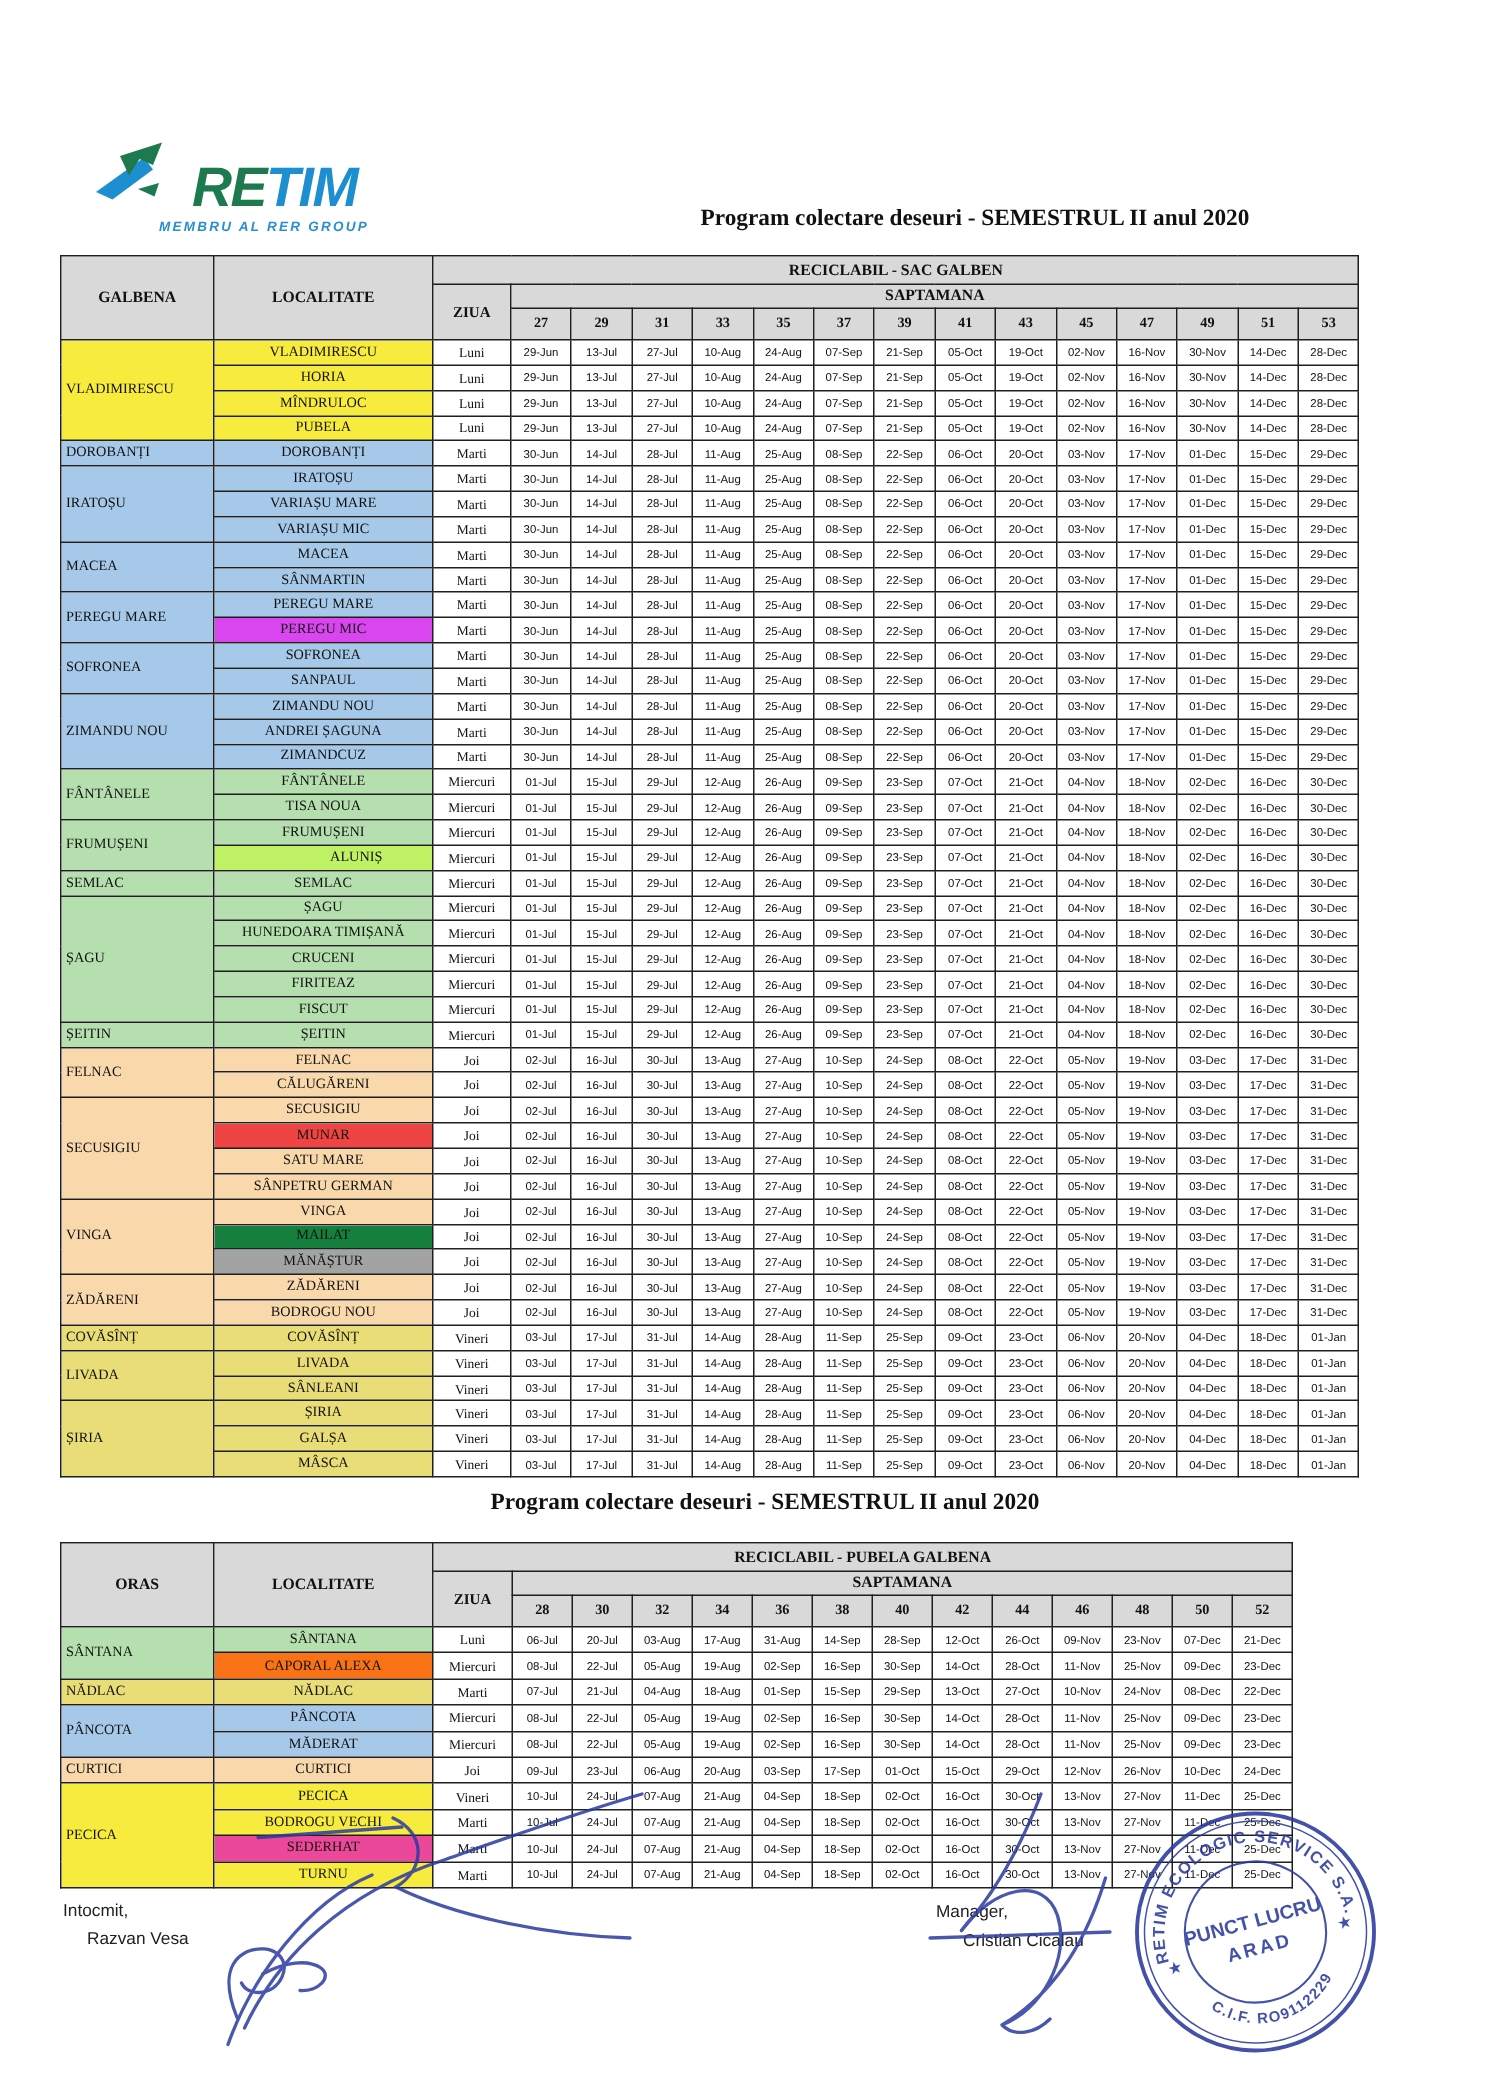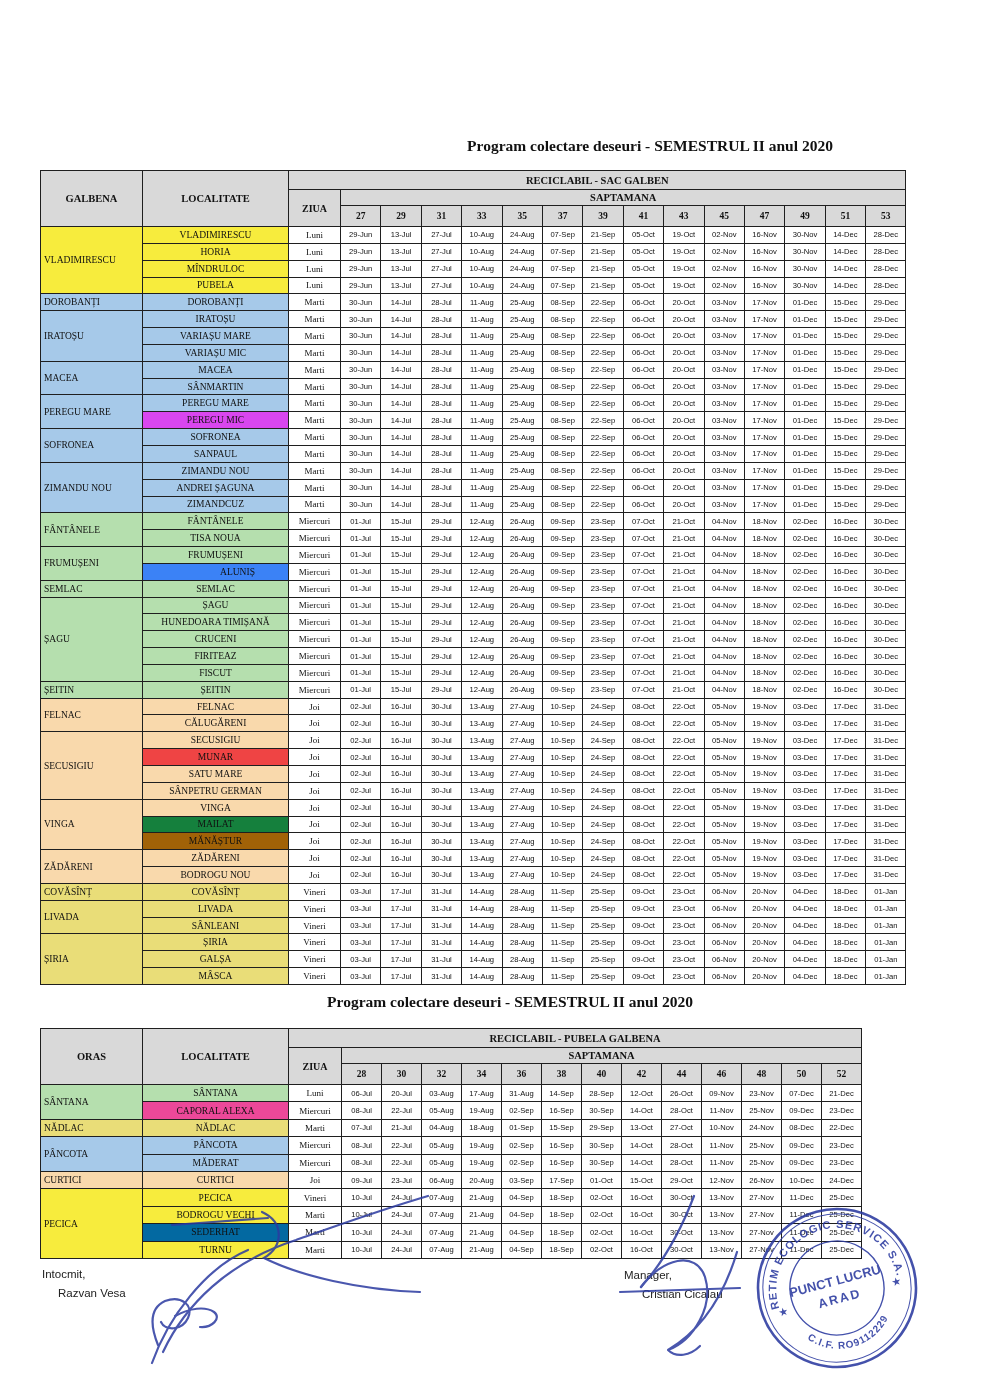--- a/index.html
+++ b/index.html
@@ -48,20 +48,33 @@
 
   
   #ink{position:absolute;left:0;top:0;width:991px;height:1400px;pointer-events:none;z-index:6;}
   #stamp{position:absolute;left:754px;top:1205px;z-index:7;opacity:0.88;}
 </style>
 </head>
 <body>
 
 <div id="page">
 
+  <div id="logo">
+    <div class="row">
+      <span>
+        <svg width="62" height="46" viewBox="0 0 62 46">
+          <path d="M2 36 L34 13 L40 21 L13 41 Z" fill="#1d8fd1"></path>
+          <path d="M18 12 L46 3 L40 18 L31 14 L24 25 Z" fill="#1d7a4f"></path>
+          <path d="M30 34 L44 30 L41 39 Z" fill="#1d7a4f"></path>
+        </svg>
+      </span>
+      <span class="word"><span class="re">RE</span><span class="tim">TIM</span></span>
+    </div>
+    <div class="tag">MEMBRU AL RER GROUP</div>
+  </div>
 
   <div id="title1" class="doc-title">Program colectare deseuri - SEMESTRUL II anul 2020</div>
   <div id="title2" class="doc-title">Program colectare deseuri - SEMESTRUL II anul 2020</div>
 
   <table id="table1">
       <colgroup>
         <col class="c-first">
         <col class="c-loc">
         <col class="c-ziua">
         <col class="c-week">
@@ -470,21 +483,21 @@
           <td class="date">23-Sep</td>
           <td class="date">07-Oct</td>
           <td class="date">21-Oct</td>
           <td class="date">04-Nov</td>
           <td class="date">18-Nov</td>
           <td class="date">02-Dec</td>
           <td class="date">16-Dec</td>
           <td class="date">30-Dec</td>
         </tr>
         <tr>
-          <td class="lname" style="background: #3b82f6; padding-left: 44px;">ALUNIȘ</td>
+          <td class="lname" style="background: #bef264; padding-left: 44px;">ALUNIȘ</td>
           <td class="day">Miercuri</td>
           <td class="date">01-Jul</td>
           <td class="date">15-Jul</td>
           <td class="date">29-Jul</td>
           <td class="date">12-Aug</td>
           <td class="date">26-Aug</td>
           <td class="date">09-Sep</td>
           <td class="date">23-Sep</td>
           <td class="date">07-Oct</td>
           <td class="date">21-Oct</td>
@@ -764,21 +777,21 @@
           <td class="date">24-Sep</td>
           <td class="date">08-Oct</td>
           <td class="date">22-Oct</td>
           <td class="date">05-Nov</td>
           <td class="date">19-Nov</td>
           <td class="date">03-Dec</td>
           <td class="date">17-Dec</td>
           <td class="date">31-Dec</td>
         </tr>
         <tr>
-          <td class="lname" style="background: #a16207;">MĂNĂȘTUR</td>
+          <td class="lname" style="background: #a3a3a3;">MĂNĂȘTUR</td>
           <td class="day">Joi</td>
           <td class="date">02-Jul</td>
           <td class="date">16-Jul</td>
           <td class="date">30-Jul</td>
           <td class="date">13-Aug</td>
           <td class="date">27-Aug</td>
           <td class="date">10-Sep</td>
           <td class="date">24-Sep</td>
           <td class="date">08-Oct</td>
           <td class="date">22-Oct</td>
@@ -996,21 +1009,21 @@
           <td class="date">14-Sep</td>
           <td class="date">28-Sep</td>
           <td class="date">12-Oct</td>
           <td class="date">26-Oct</td>
           <td class="date">09-Nov</td>
           <td class="date">23-Nov</td>
           <td class="date">07-Dec</td>
           <td class="date">21-Dec</td>
         </tr>
         <tr>
-          <td class="lname" style="background: #ec4899; margin-left: 40px;">CAPORAL ALEXA</td>
+          <td class="lname" style="background: #f97316; margin-left: 40px;">CAPORAL ALEXA</td>
           <td class="day">Miercuri</td>
           <td class="date">08-Jul</td>
           <td class="date">22-Jul</td>
           <td class="date">05-Aug</td>
           <td class="date">19-Aug</td>
           <td class="date">02-Sep</td>
           <td class="date">16-Sep</td>
           <td class="date">30-Sep</td>
           <td class="date">14-Oct</td>
           <td class="date">28-Oct</td>
@@ -1119,21 +1132,21 @@
           <td class="date">18-Sep</td>
           <td class="date">02-Oct</td>
           <td class="date">16-Oct</td>
           <td class="date">30-Oct</td>
           <td class="date">13-Nov</td>
           <td class="date">27-Nov</td>
           <td class="date">11-Dec</td>
           <td class="date">25-Dec</td>
         </tr>
         <tr>
-          <td class="lname" style="background: #0369a1; margin-left: 48px;">SEDERHAT</td>
+          <td class="lname" style="background: #ec4899; margin-left: 48px;">SEDERHAT</td>
           <td class="day">Marti</td>
           <td class="date">10-Jul</td>
           <td class="date">24-Jul</td>
           <td class="date">07-Aug</td>
           <td class="date">21-Aug</td>
           <td class="date">04-Sep</td>
           <td class="date">18-Sep</td>
           <td class="date">02-Oct</td>
           <td class="date">16-Oct</td>
           <td class="date">30-Oct</td>

